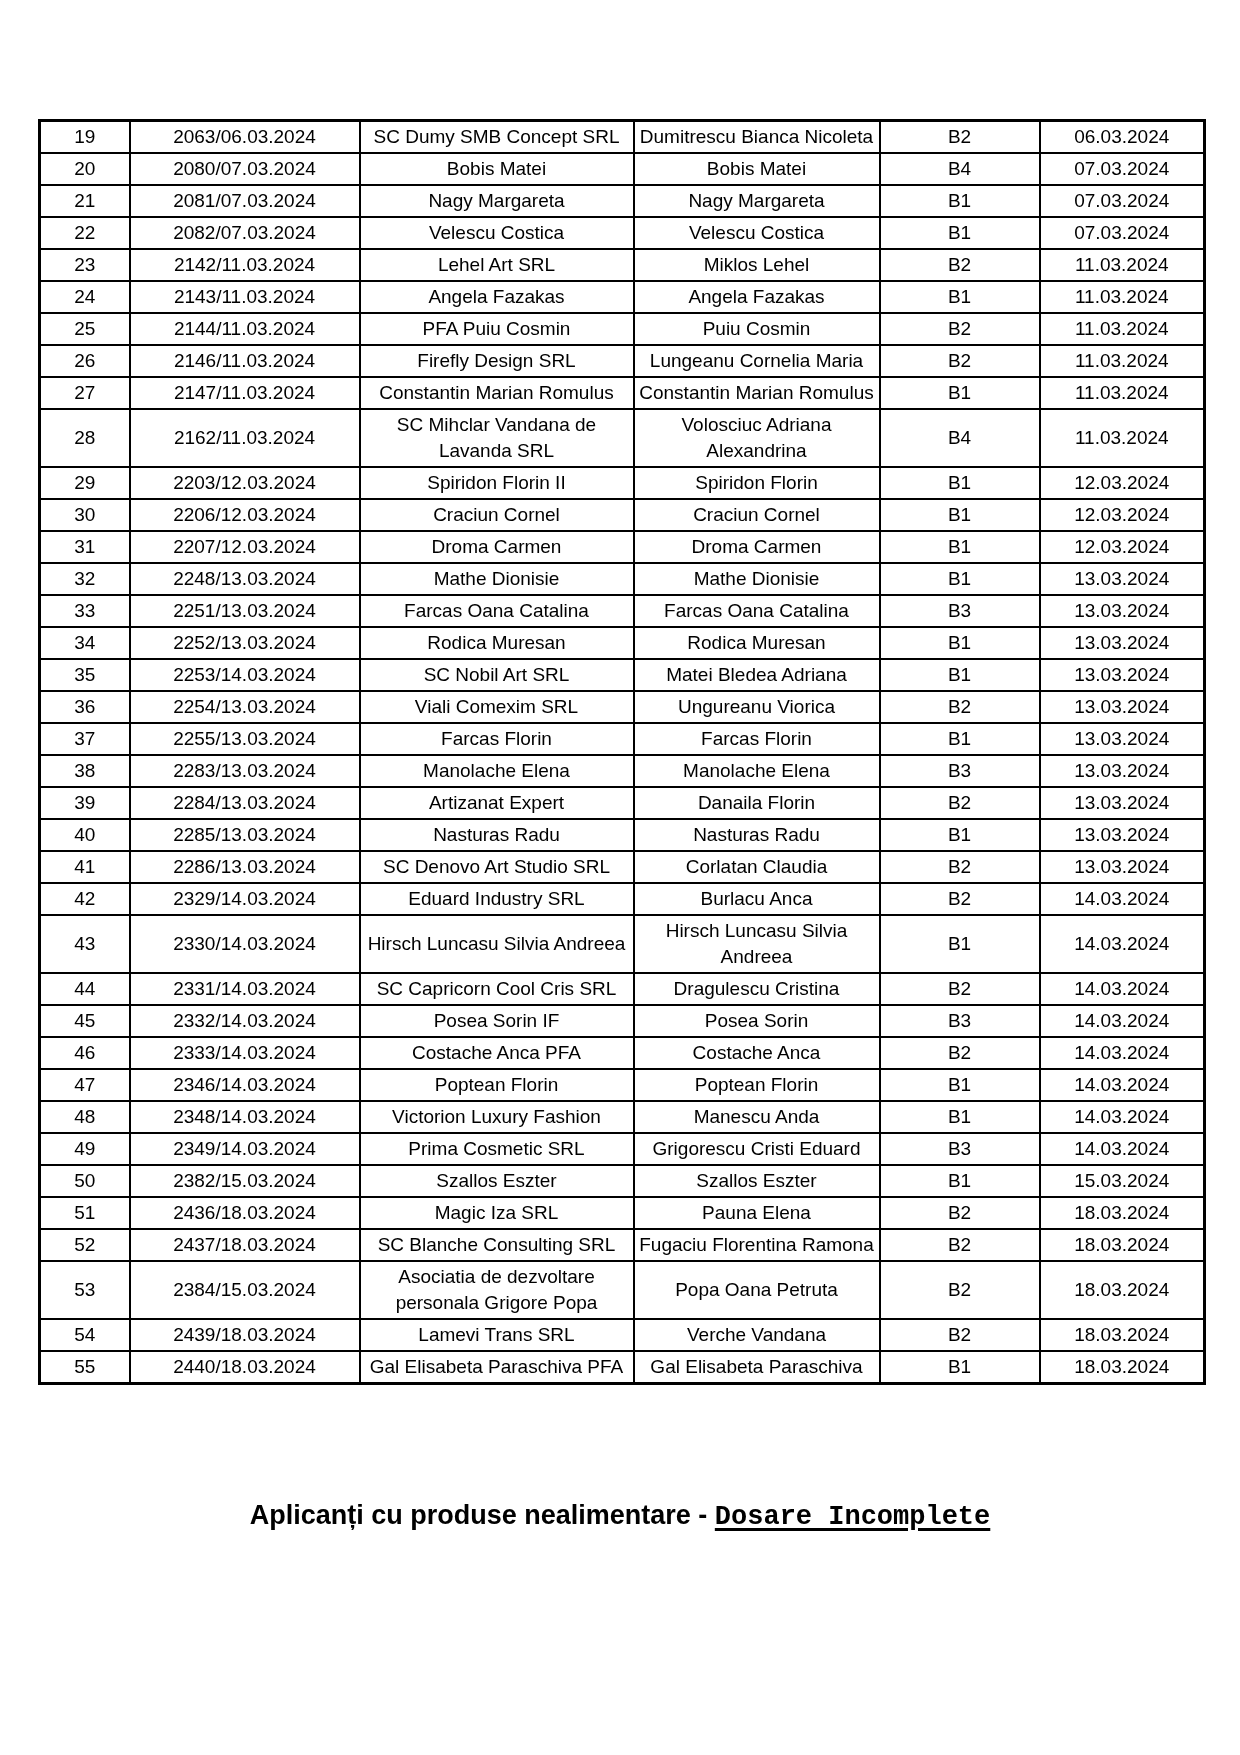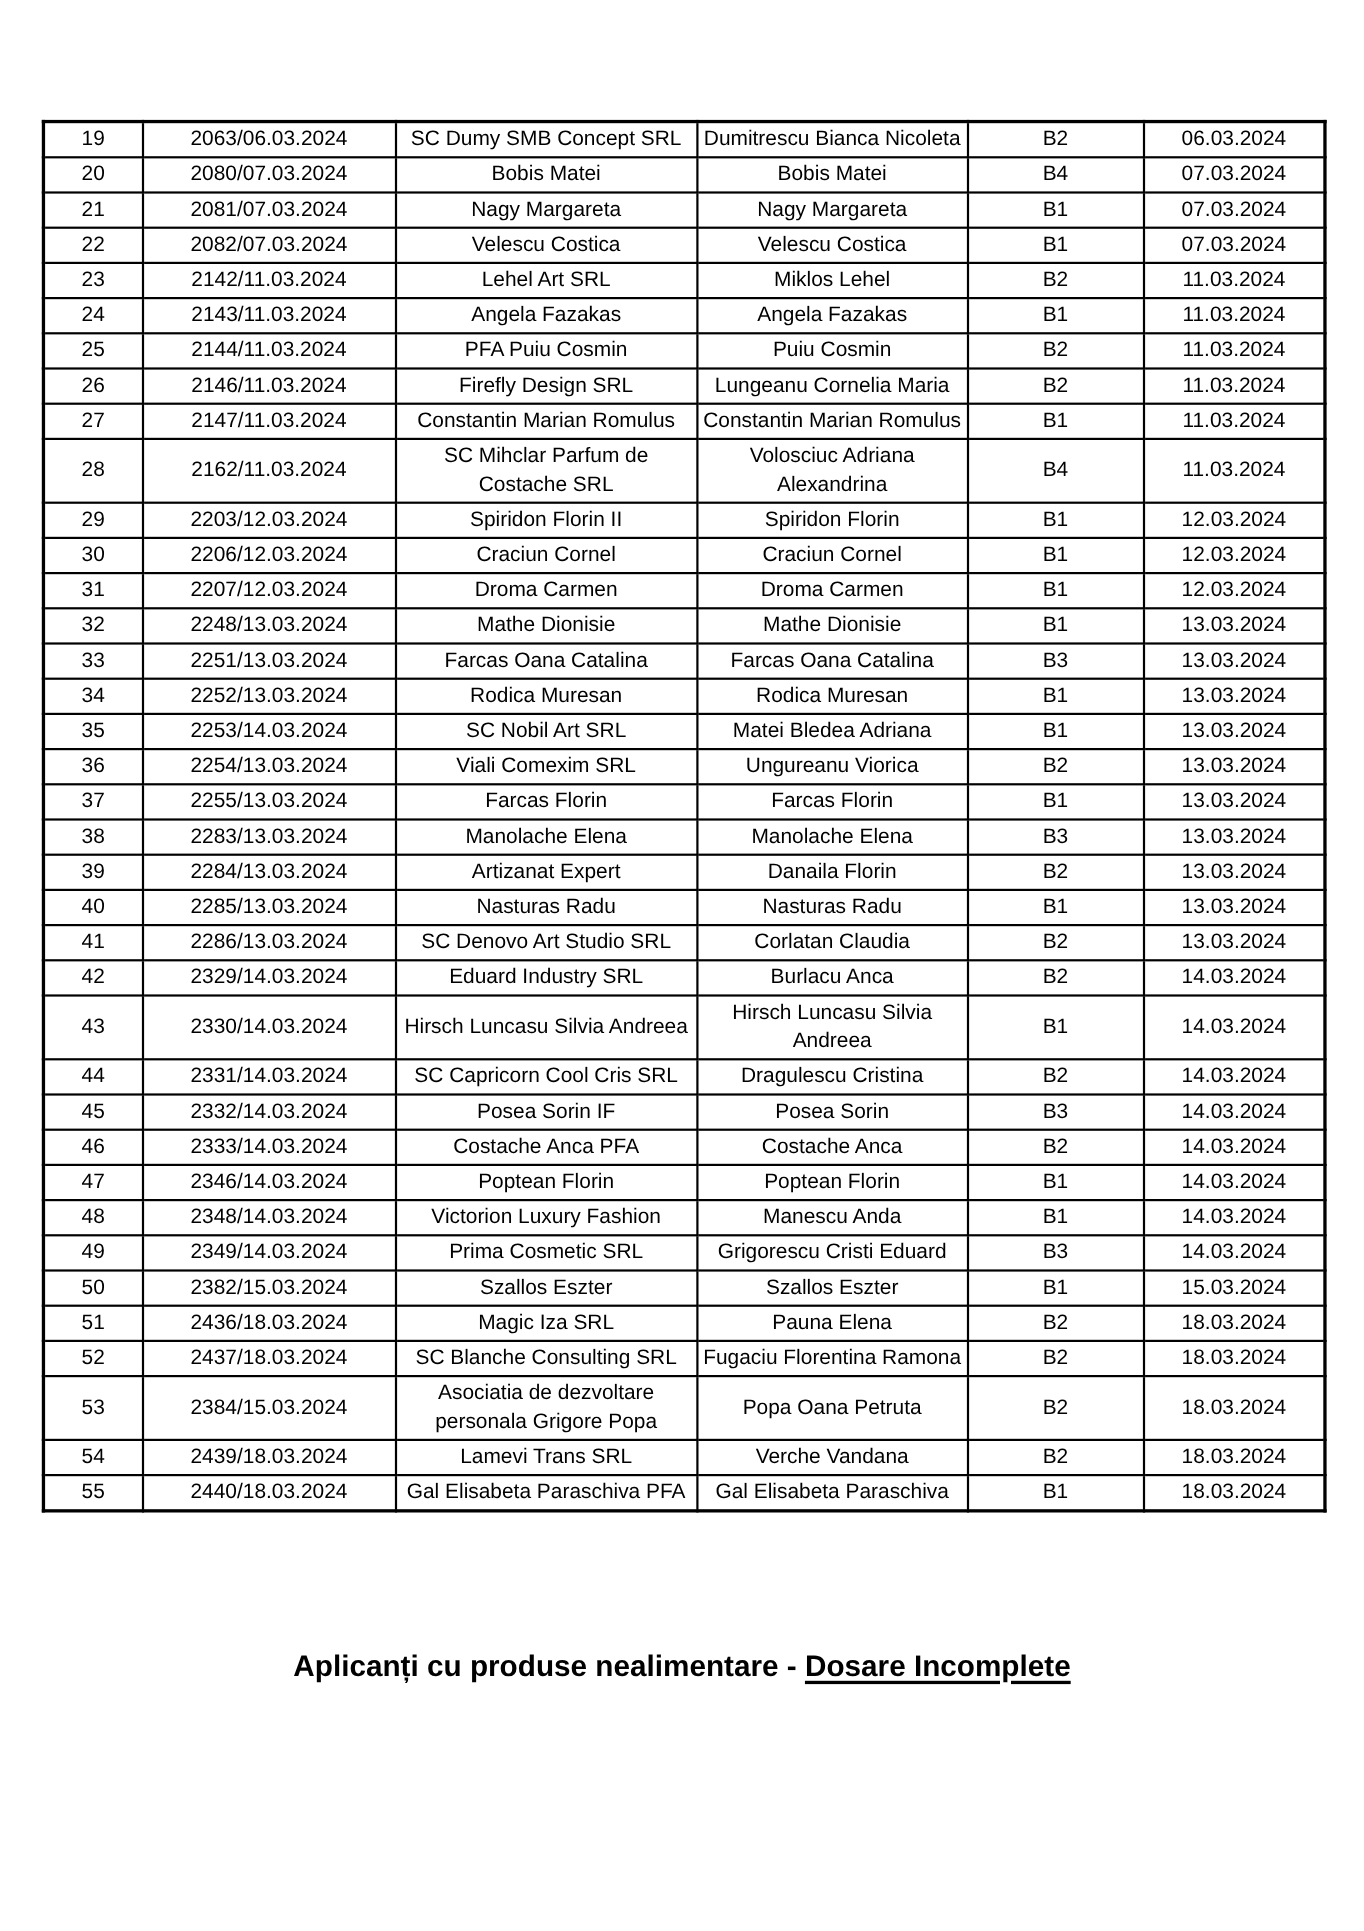--- a/index.html
+++ b/index.html
@@ -13,21 +13,21 @@
   .page {
     position: relative;
     width: 1240px;
     height: 1755px;
     background: #ffffff;
     overflow: hidden;
   }
   table.applicants {
     position: absolute;
     left: 38px;
-    top: 109px;
+    top: 119px;
     width: 1165px;
     border-collapse: collapse;
     table-layout: fixed;
     border: 3px solid #000;
   }
   table.applicants td {
     border: 2px solid #000;
     text-align: center;
     vertical-align: middle;
     font-size: 19px;
@@ -46,20 +46,21 @@
     text-align: center;
     font-size: 27px;
     font-weight: bold;
     line-height: 34px;
     white-space: nowrap;
   }
   .heading .u {
     text-decoration: underline;
     text-decoration-thickness: 2.5px;
     text-underline-offset: 4px;
+    font-family: Liberation Mono, monospace;
   }
 </style>
 </head>
 <body>
 
 <div class="page">
 
   <table class="applicants">
     <colgroup>
       <col style="width:90px">
@@ -138,21 +139,21 @@
     <td class="c-nr">27</td>
     <td class="c-reg">2147/11.03.2024</td>
     <td class="c-company">Constantin Marian Romulus</td>
     <td class="c-person">Constantin Marian Romulus</td>
     <td class="c-cat">B1</td>
     <td class="c-date">11.03.2024</td>
   </tr>
         <tr>
     <td class="c-nr">28</td>
     <td class="c-reg">2162/11.03.2024</td>
-    <td class="c-company">SC Mihclar Parfum de Costache SRL</td>
+    <td class="c-company">SC Mihclar Vandana de Lavanda SRL</td>
     <td class="c-person">Volosciuc Adriana Alexandrina</td>
     <td class="c-cat">B4</td>
     <td class="c-date">11.03.2024</td>
   </tr>
         <tr>
     <td class="c-nr">29</td>
     <td class="c-reg">2203/12.03.2024</td>
     <td class="c-company">Spiridon Florin II</td>
     <td class="c-person">Spiridon Florin</td>
     <td class="c-cat">B1</td>

